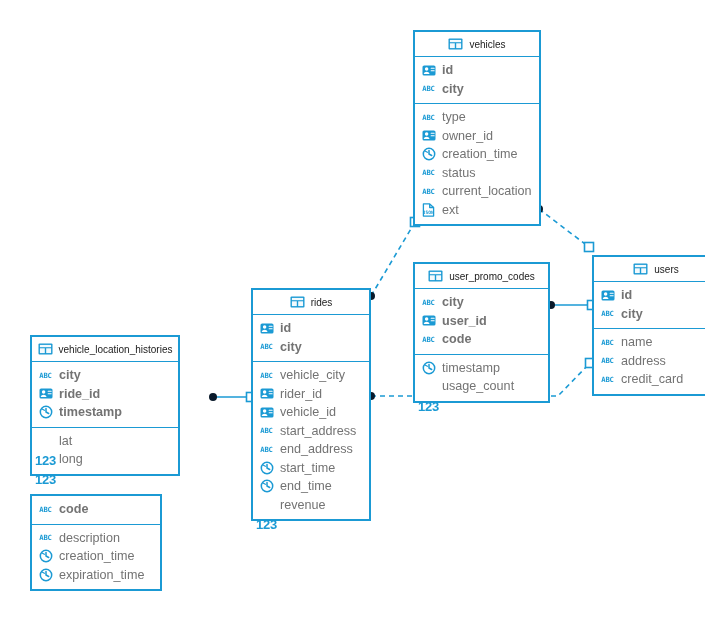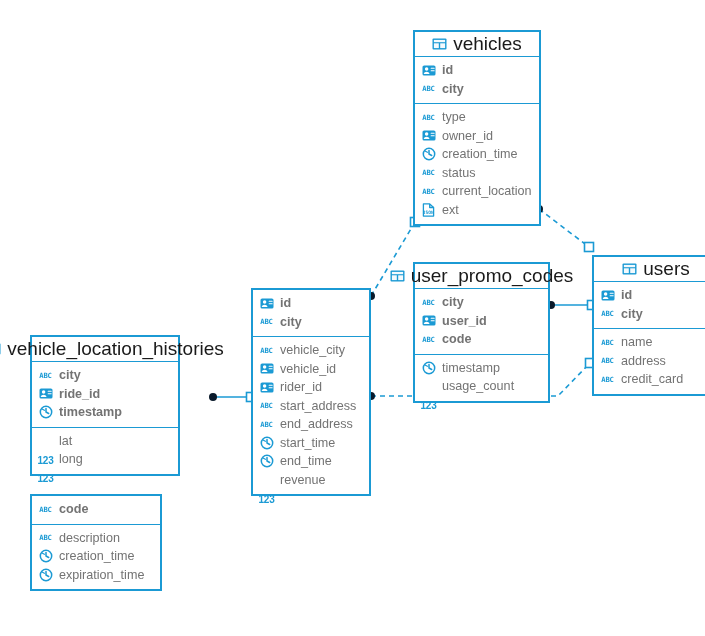--- a/index.html
+++ b/index.html
@@ -22,21 +22,21 @@
   }
   .tbl-header{
     display:flex;align-items:center;justify-content:center;
     gap:6px;
     height:25px;
     border-bottom:1.5px solid #1b9ad4;
     padding:0 8px;
     box-sizing:border-box;
   }
   .tbl-title{
-    font-size:19px;color:#1a1a1a;white-space:nowrap;text-align:center;
+    font-size:10px;color:#1a1a1a;white-space:nowrap;text-align:center;
   }
   .section{padding:4px 0 5px 0;}
   .section + .section{border-top:1.5px solid #1b9ad4;}
   .field{
     display:flex;align-items:center;gap:6px;
     height:18.5px;
     padding:0 6px;
     box-sizing:border-box;
     white-space:nowrap;
   }
@@ -50,21 +50,21 @@
   }
   .ico svg{display:block;}
 
   .ico-text{
     font-family:"DejaVu Sans Mono", monospace;
     font-size:7.2px;font-weight:bold;color:#1b9ad4;
     letter-spacing:-0.2px;line-height:1;
   }
   .ico-num{
     font-family:"Liberation Sans", sans-serif;
-    font-size:10px;font-weight:bold;color:#1b9ad4;
+    font-size:13px;font-weight:bold;color:#1b9ad4;
     letter-spacing:-0.3px;line-height:1;margin-top:40px;
   }
 </style>
 </head>
 <body>
 
 <div id="canvas">
   <svg id="edges" viewBox="0 0 705 636" xmlns="http://www.w3.org/2000/svg">
       <g>
         <path d="M 539 209 L 589 247" fill="none" stroke="#1b9ad4" stroke-width="1.6" stroke-dasharray="5,4"></path>
@@ -281,20 +281,31 @@
         </div>
         <div class="field">
           <span class="ico">
             <span class="ico-text">ABC</span>
           </span>
           <span class="fname">credit_card</span>
         </div>
       </div>
     </div>
     <div class="table" style="left: 251px; top: 288px; width: 120px;">
+      <div class="tbl-header">
+        <span class="ico">
+          <svg width="15" height="12" viewBox="0 0 15 12">
+            <rect x="0.5" y="0.5" width="14" height="11" rx="1.1" fill="#1b9ad4"></rect>
+            <rect x="1.9" y="1.9" width="11.2" height="2.3" fill="#fff" opacity="0.95"></rect>
+            <rect x="1.9" y="5.3" width="4.9" height="4.8" fill="#fff" opacity="0.95"></rect>
+            <rect x="8.2" y="5.3" width="4.9" height="4.8" fill="#fff" opacity="0.95"></rect>
+          </svg>
+        </span>
+        <span class="tbl-title">rides</span>
+      </div>
       <div class="section">
         <div class="field pk">
           <span class="ico">
             <svg width="14" height="11" viewBox="0 0 14 11">
               <rect x="0.5" y="0.5" width="13" height="10" rx="1.6" fill="#1b9ad4"></rect>
               <circle cx="4.6" cy="4.1" r="1.75" fill="#fff"></circle>
               <path d="M1.7 9.1c0.35-1.6 1.5-2.4 2.9-2.4s2.55 0.8 2.9 2.4z" fill="#fff"></path>
               <rect x="8.6" y="2.7" width="4.1" height="1.15" rx="0.5" fill="#fff"></rect>
               <rect x="8.6" y="5.2" width="4.1" height="1.15" rx="0.5" fill="#fff"></rect>
             </svg>
@@ -318,33 +329,33 @@
         <div class="field">
           <span class="ico">
             <svg width="14" height="11" viewBox="0 0 14 11">
               <rect x="0.5" y="0.5" width="13" height="10" rx="1.6" fill="#1b9ad4"></rect>
               <circle cx="4.6" cy="4.1" r="1.75" fill="#fff"></circle>
               <path d="M1.7 9.1c0.35-1.6 1.5-2.4 2.9-2.4s2.55 0.8 2.9 2.4z" fill="#fff"></path>
               <rect x="8.6" y="2.7" width="4.1" height="1.15" rx="0.5" fill="#fff"></rect>
               <rect x="8.6" y="5.2" width="4.1" height="1.15" rx="0.5" fill="#fff"></rect>
             </svg>
           </span>
+          <span class="fname">rider_id</span>
+        </div>
+        <div class="field">
+          <span class="ico">
+            <svg width="14" height="11" viewBox="0 0 14 11">
+              <rect x="0.5" y="0.5" width="13" height="10" rx="1.6" fill="#1b9ad4"></rect>
+              <circle cx="4.6" cy="4.1" r="1.75" fill="#fff"></circle>
+              <path d="M1.7 9.1c0.35-1.6 1.5-2.4 2.9-2.4s2.55 0.8 2.9 2.4z" fill="#fff"></path>
+              <rect x="8.6" y="2.7" width="4.1" height="1.15" rx="0.5" fill="#fff"></rect>
+              <rect x="8.6" y="5.2" width="4.1" height="1.15" rx="0.5" fill="#fff"></rect>
+            </svg>
+          </span>
           <span class="fname">vehicle_id</span>
-        </div>
-        <div class="field">
-          <span class="ico">
-            <svg width="14" height="11" viewBox="0 0 14 11">
-              <rect x="0.5" y="0.5" width="13" height="10" rx="1.6" fill="#1b9ad4"></rect>
-              <circle cx="4.6" cy="4.1" r="1.75" fill="#fff"></circle>
-              <path d="M1.7 9.1c0.35-1.6 1.5-2.4 2.9-2.4s2.55 0.8 2.9 2.4z" fill="#fff"></path>
-              <rect x="8.6" y="2.7" width="4.1" height="1.15" rx="0.5" fill="#fff"></rect>
-              <rect x="8.6" y="5.2" width="4.1" height="1.15" rx="0.5" fill="#fff"></rect>
-            </svg>
-          </span>
-          <span class="fname">rider_id</span>
         </div>
         <div class="field">
           <span class="ico">
             <span class="ico-text">ABC</span>
           </span>
           <span class="fname">start_address</span>
         </div>
         <div class="field">
           <span class="ico">
             <span class="ico-text">ABC</span>

